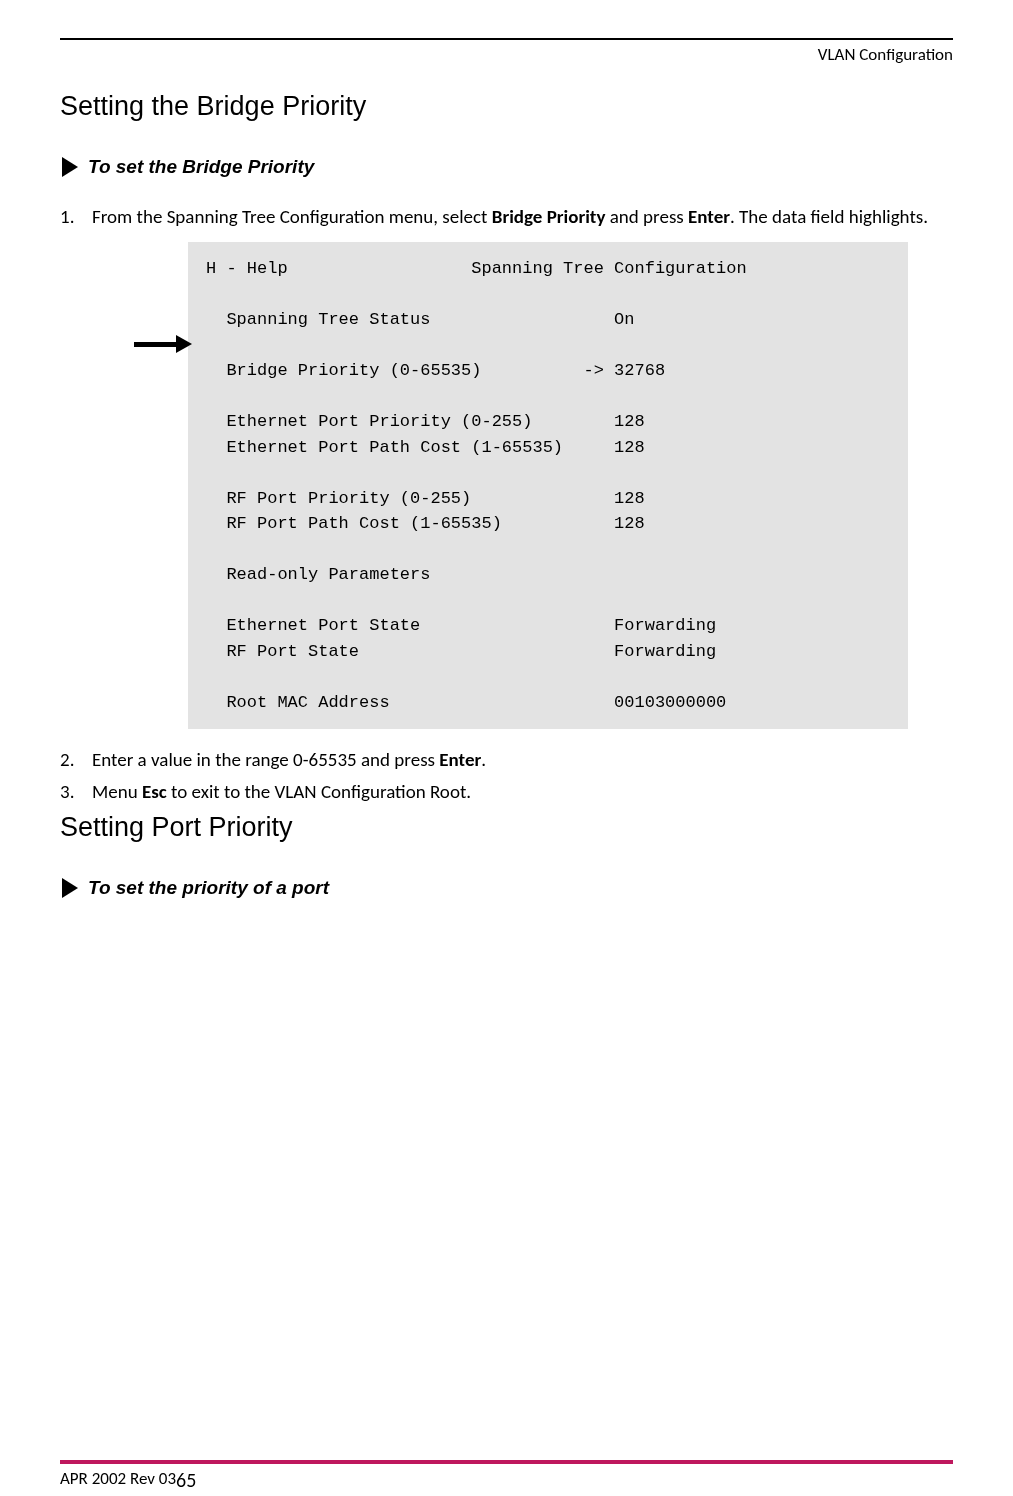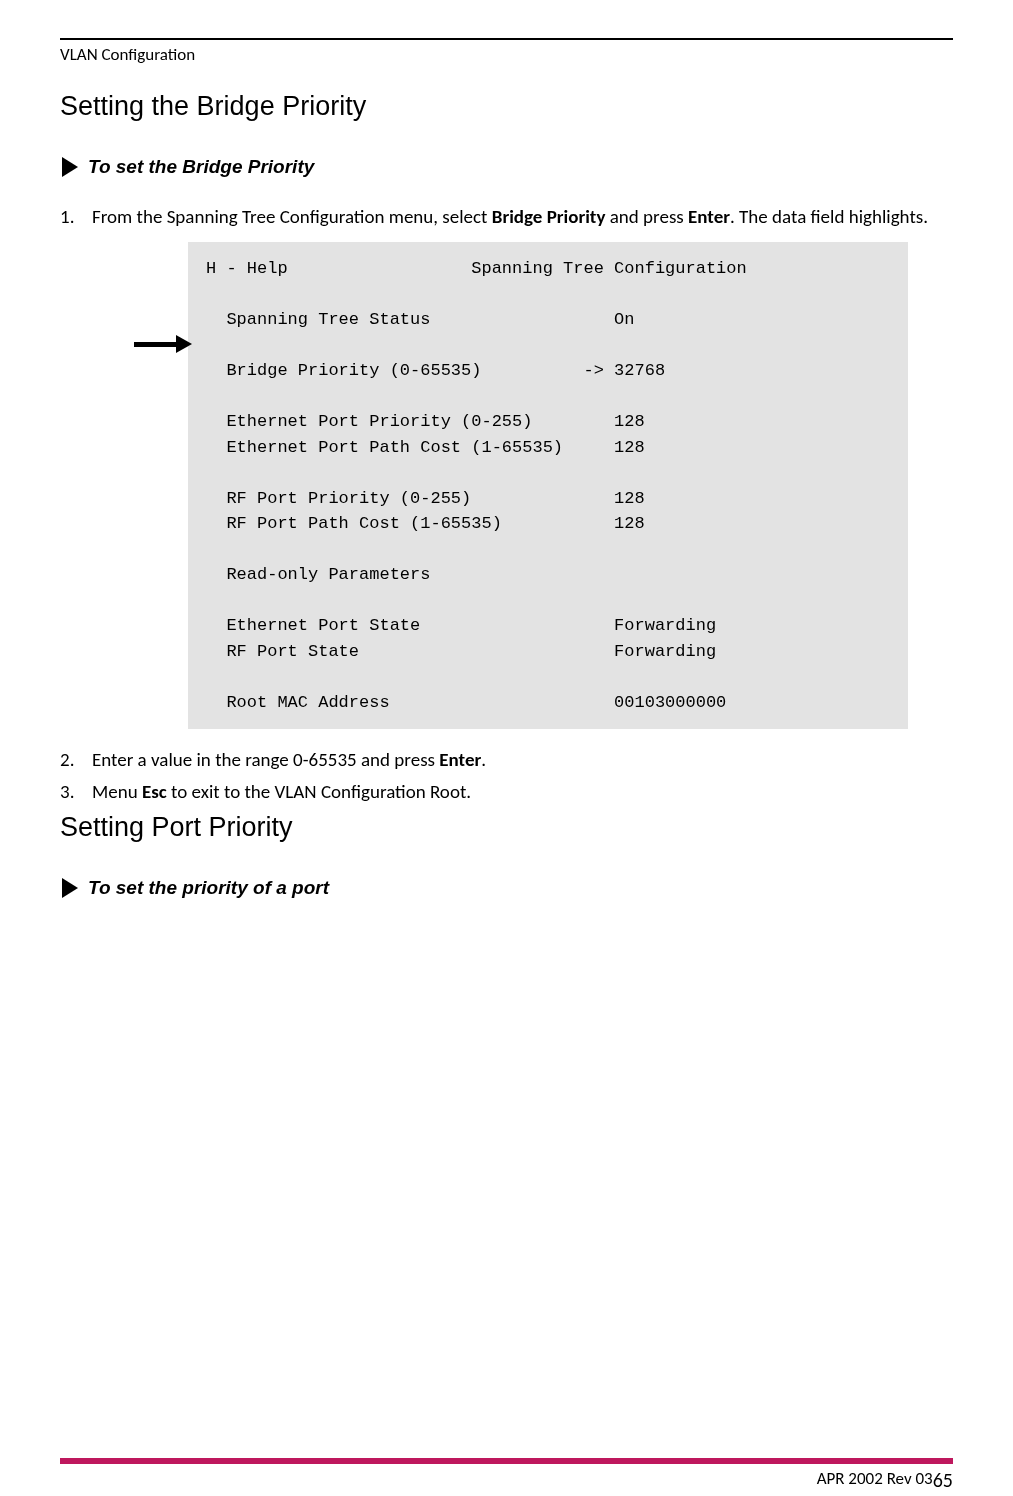--- a/index.html
+++ b/index.html
@@ -17,20 +17,21 @@
     .page {
       padding: 0 60px;
       position: relative;
       height: 100%;
     }
     .header-line {
       border-top: 2px solid #000;
       margin-top: 38px;
     }
     .header-text {
+      text-align: right;
       font-size: 17px;
       margin-top: 4px;
       margin-bottom: 26px;
     }
     h1.section {
       font-family: Arial, Helvetica, sans-serif;
       font-weight: normal;
       font-size: 27px;
       margin: 0 0 34px 0;
     }
@@ -101,23 +102,23 @@
     .ptr-head {
       width: 0; height: 0;
       border-top: 9px solid transparent;
       border-bottom: 9px solid transparent;
       border-left: 16px solid #000;
     }
     .footer {
       position: absolute;
       bottom: 42px;
       left: 60px; right: 60px;
-      border-top: 6px solid #be185d;
+      border-top: 4px solid #be185d;
       display: flex;
-      justify-content: flex-end;
+      justify-content: flex-start;
       padding-top: 4px;
       font-size: 17px;
     }
     .footer .pagenum { font-size: 20px; }
   </style>
 </head>
 <body>
 
 <div class="page">
   <div class="header-line"></div>

